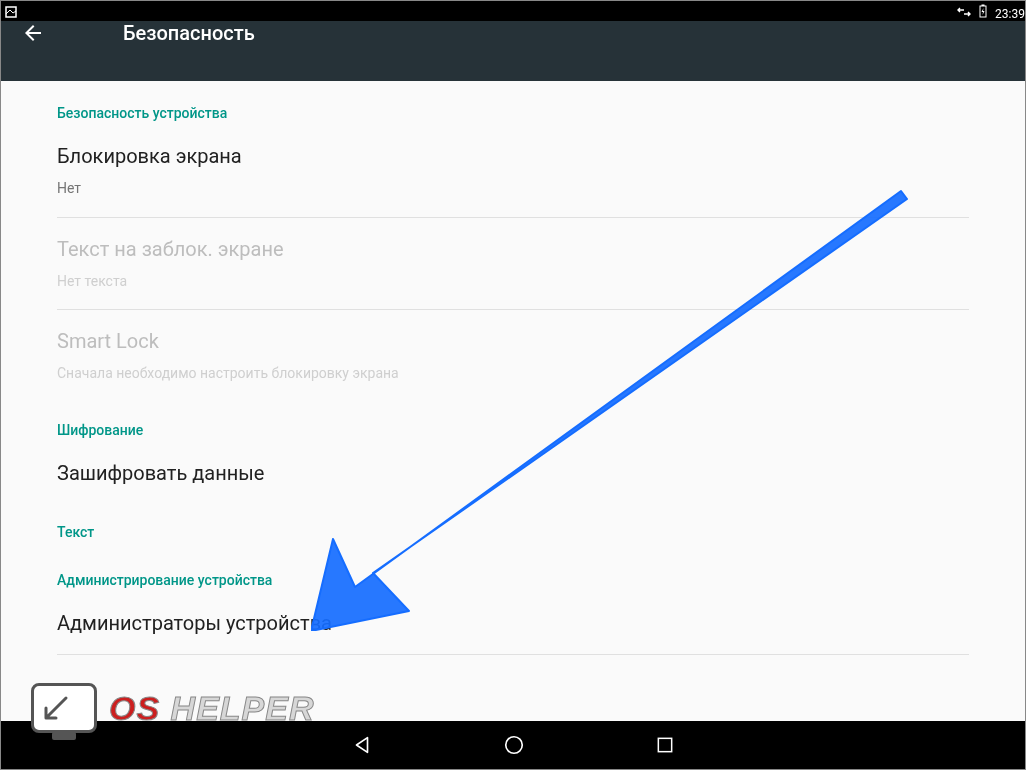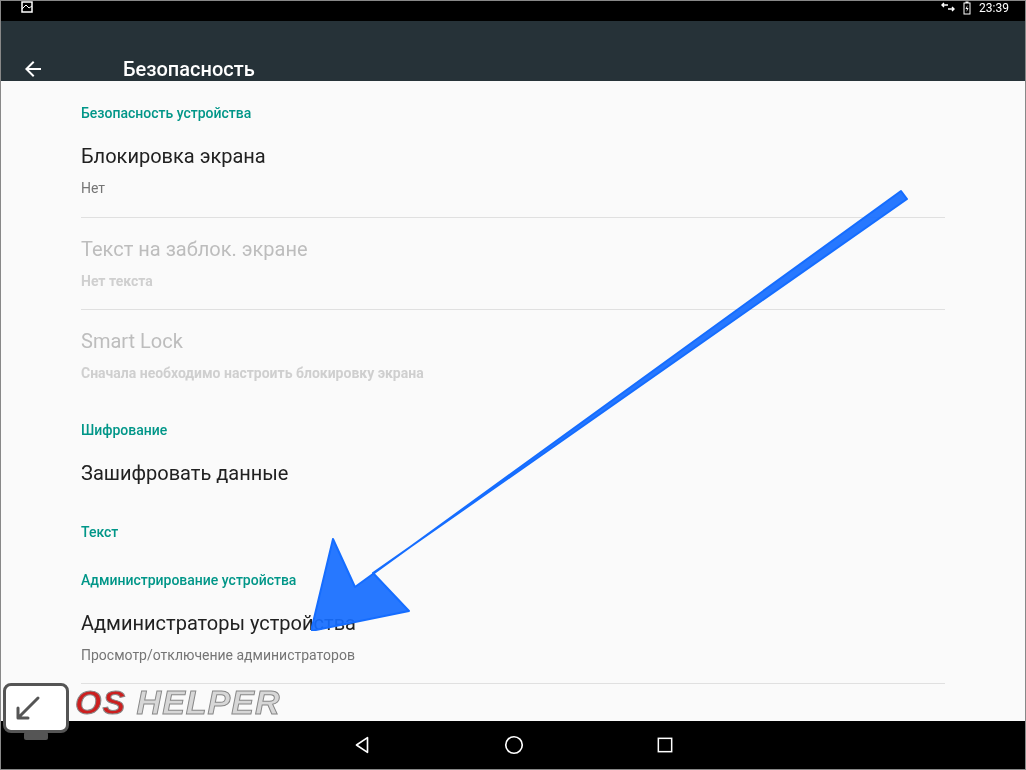--- a/index.html
+++ b/index.html
@@ -18,69 +18,69 @@
     height: 770px;
     border: 1px solid #888;
   }
 
   .status-bar {
     background: #000;
     color: #fff;
     height: 20px;
     display: flex;
     justify-content: flex-end;
-    align-items: flex-start;
+    align-items: flex-end;
     font-size: 12px;
-    padding: 0 16px;
+    padding: 0 0;
     gap: 8px;
   }
   .status-bar .left-icon {
     margin-right: auto;
     padding-left: 4px;
     font-size: 12px;
   }
 
   .app-bar {
     background: #263238;
     color: #fff;
     height: 60px;
     display: flex;
-    align-items: flex-end;
+    align-items: flex-start;
     padding: 0 20px;
     gap: 28px;
   }
   .app-bar .back svg { display: block; }
   .app-bar .title { font-size: 20px; font-weight: 500; margin-left: 50px; }
 
   .content {
     background: #fafafa;
     height: calc(770px - 20px - 60px - 48px);
     overflow: hidden;
-    padding: 0 80px;
+    padding: 0 56px;
     position: relative;
   }
 
   .section-header {
     color: #009688;
     font-size: 14px;
     font-weight: 500;
     padding: 24px 0 8px;
   }
 
   .item {
     padding: 14px 0;
     display: flex;
     align-items: center;
     position: relative;
   }
   .item .texts { flex: 1; }
   .item .primary { font-size: 20px; color: #212121; line-height: 1.3; }
   .item .secondary { font-size: 14px; color: #757575; line-height: 1.4; margin-top: 10px; }
   .item.disabled .primary { color: #bdbdbd; }
-  .item.disabled .secondary { color: #cfcfcf; font-weight: bold; }
+  .item.disabled .secondary { color: #cfcfcf; }
 
   .divider {
     border-top: 1px solid #e0e0e0;
     margin: 4px 0;
   }
 
   .switch {
     width: 36px;
     height: 20px;
     position: relative;
@@ -122,24 +122,25 @@
     top: 186px;
     left: 310px;
     width: 600px;
     height: 444px;
     pointer-events: none;
     z-index: 5;
   }
 
   .oshelper {
     position: absolute;
-    left: 2px;
+    left: 30px;
     bottom: 36px;
     display: flex;
-    gap: 6px;
+    align-items: center;
+    gap: 12px;
     z-index: 6;
   }
   .oshelper .monitor {
     width: 66px; height: 50px;
     border: 3px solid #555;
     border-radius: 8px;
     position: relative;
     background: #fff;
   }
   .oshelper .monitor::after {
@@ -240,21 +241,20 @@
     </div>
 
     <div class="section-header">Текст</div>
 
 
     <div class="section-header">Администрирование устройства</div>
 
     <div class="item">
       <div class="texts">
         <div class="primary">Администраторы устройства</div>
-        <div class="secondary">Просмотр/отключение администраторов</div>
       </div>
     </div>
 
     <div class="divider"></div>
 
   </div>
 
   <div class="nav-bar">
     <span>
       <svg width="22" height="22" viewBox="0 0 24 24">

